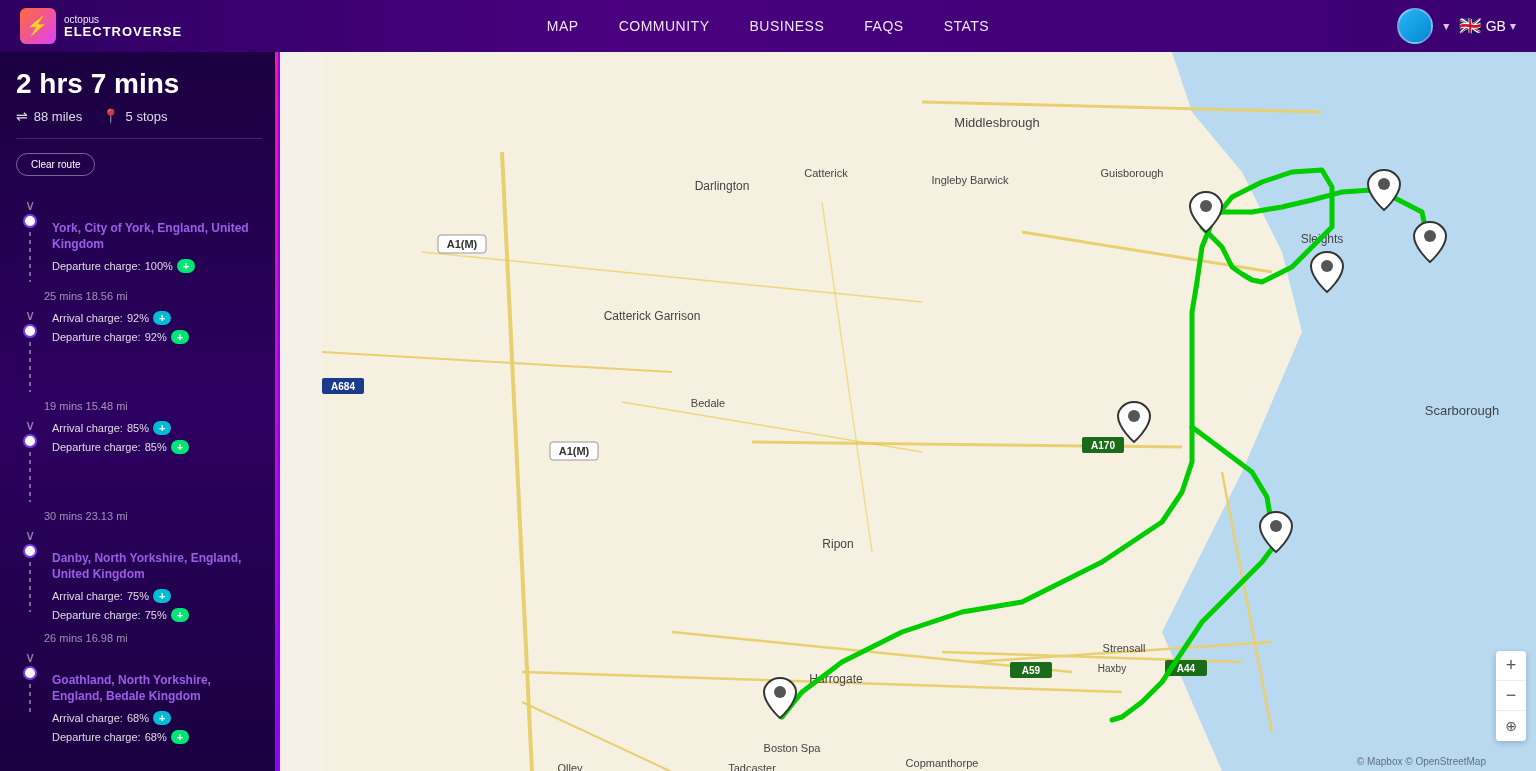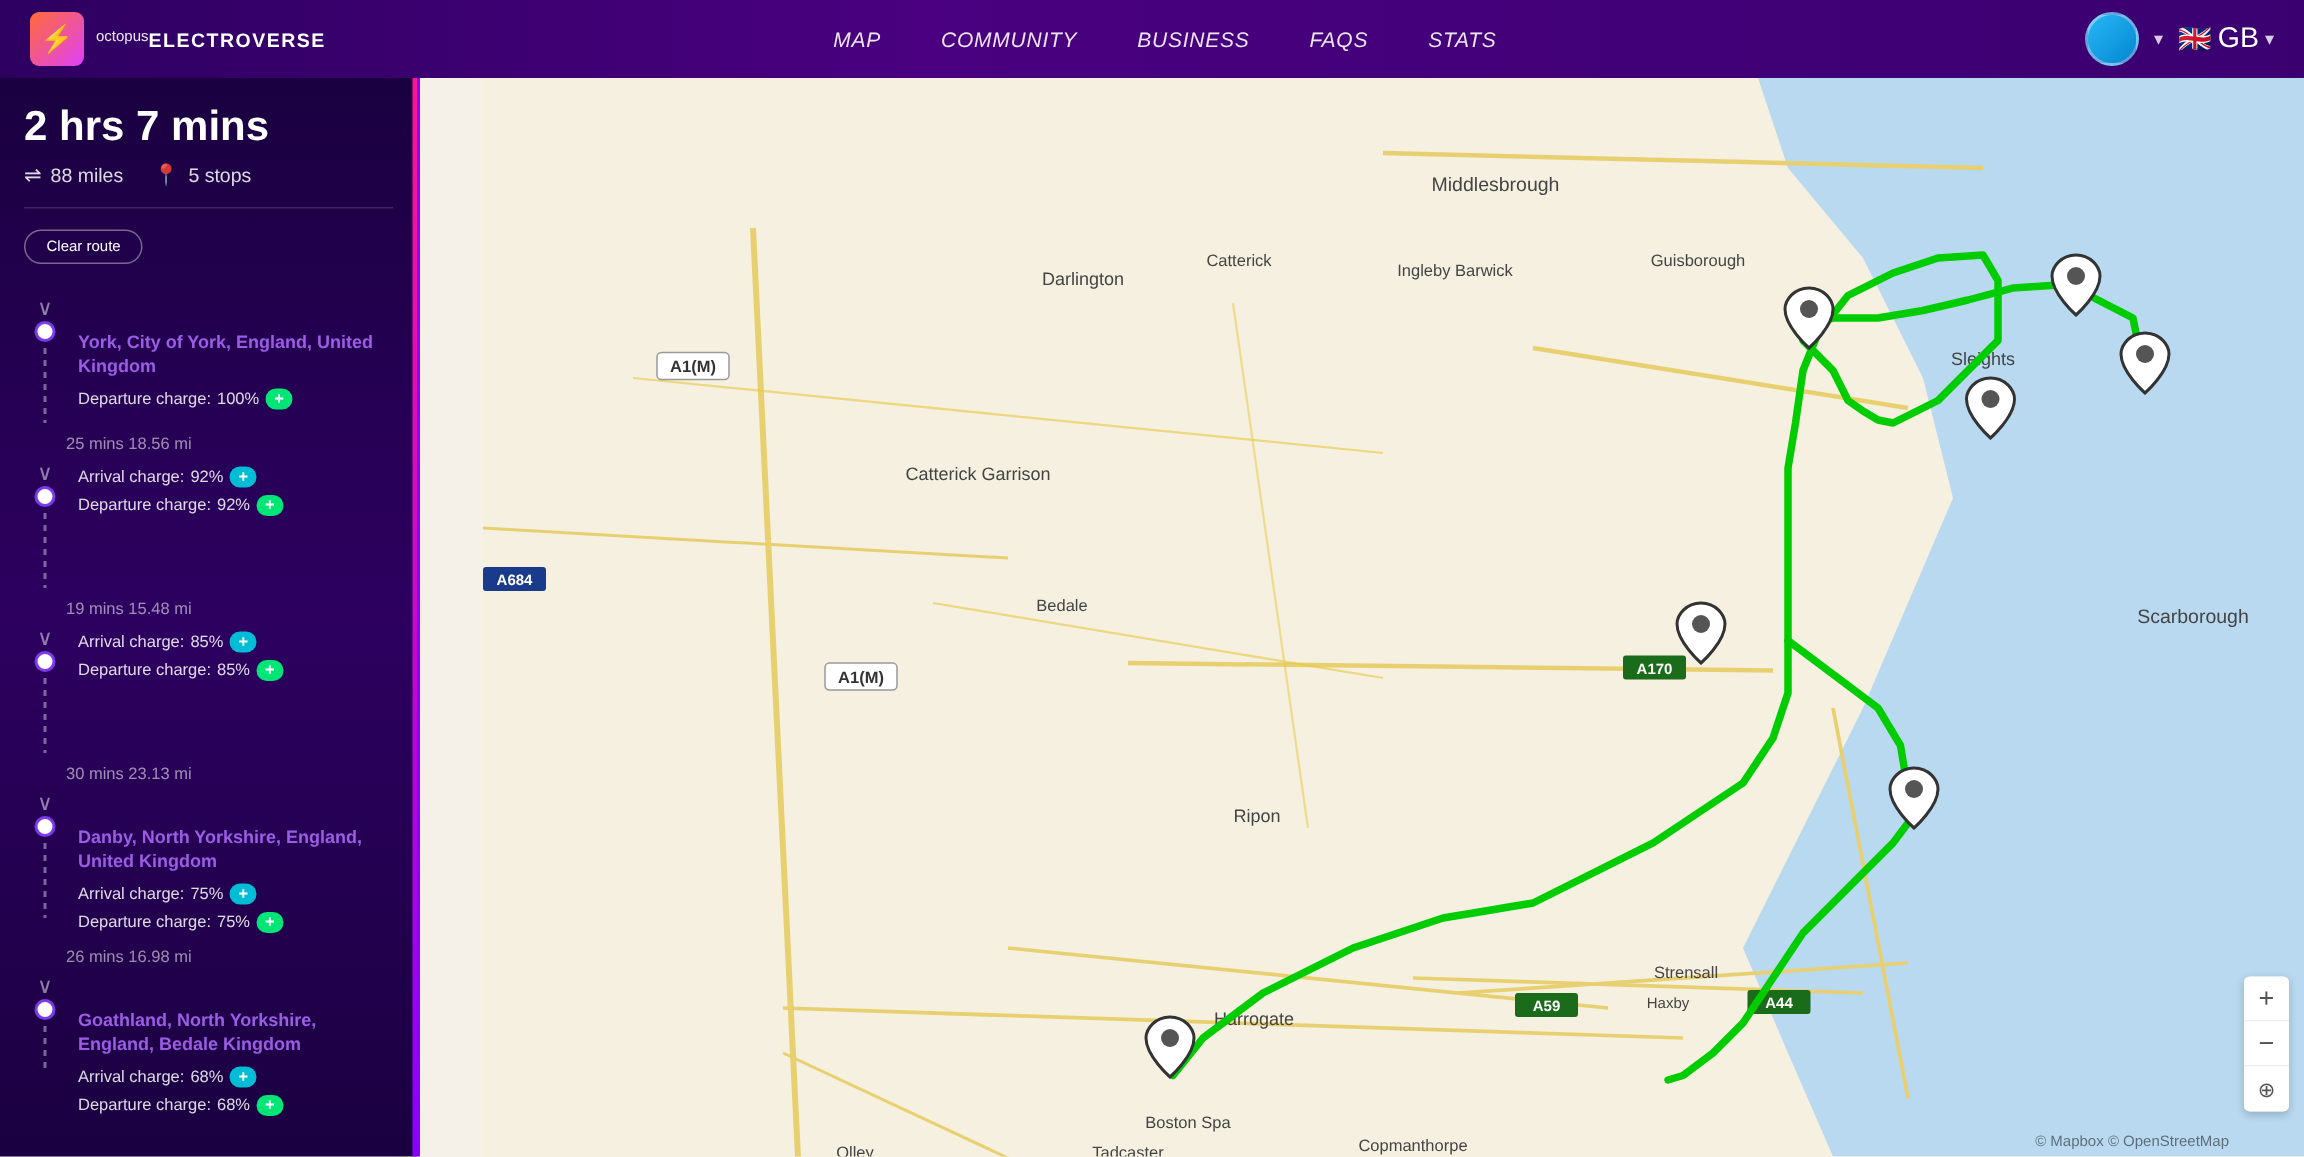--- a/index.html
+++ b/index.html
@@ -10,43 +10,43 @@
       position: fixed; top: 0; left: 0; right: 0; height: 52px;
       background: linear-gradient(90deg, #2d0060 0%, #4a0080 40%, #3a0070 100%);
       display: flex; align-items: center; z-index: 1000; padding: 0 20px;
     }
     .logo-area { display: flex; align-items: center; gap: 8px; min-width: 180px; }
     .logo-icon {
       width: 36px; height: 36px; background: linear-gradient(135deg, #ff6b35, #e040fb);
       border-radius: 6px; display: flex; align-items: center; justify-content: center;
       font-size: 18px; font-weight: bold; color: white;
     }
-    .logo-text { display: flex; flex-direction: row; line-height: 1; }
+    .logo-text { display: flex; flex-direction: column; line-height: 1; }
     .logo-octopus { color: white; font-size: 10px; font-weight: 400; opacity: 0.9; }
     .logo-electro { color: white; font-size: 13px; font-weight: 700; letter-spacing: 1px; }
 
-    .nav { display: flex; align-items: center; gap: 40px; flex: 1; justify-content: center; font-style: italic; }
+    .nav { display: flex; align-items: center; gap: 40px; flex: 1; justify-content: center; }
     .nav-item {
       color: white; font-size: 14px; font-weight: 500; text-decoration: none;
       letter-spacing: 0.5px; cursor: pointer; opacity: 0.9;
     }
 
     .header-right { display: flex; align-items: center; gap: 10px; min-width: 180px; justify-content: flex-end; }
     .user-avatar {
       width: 36px; height: 36px; border-radius: 50%; background: linear-gradient(135deg, #4fc3f7, #1565c0);
       border: 2px solid rgba(255,255,255,0.3); display: flex; align-items: center; justify-content: center;
       overflow: hidden; cursor: pointer;
     }
     .avatar-img { width: 100%; height: 100%; border-radius: 50%; background: linear-gradient(135deg, #29b6f6, #0288d1); }
     .dropdown-btn {
       color: white; background: none; border: none; cursor: pointer; font-size: 12px; opacity: 0.8;
     }
     .gb-flag { display: flex; align-items: center; gap: 4px; cursor: pointer; }
     .flag-icon { font-size: 18px; }
-    .gb-text { color: white; font-size: 19px; font-weight: 500; }
+    .gb-text { color: white; font-size: 14px; font-weight: 500; }
 
     
     .sidebar {
       position: fixed; top: 52px; left: 0; width: 322px; height: calc(100vh - 52px);
       background: linear-gradient(180deg, #1a0040 0%, #2d0060 50%, #1a0040 100%);
       overflow-y: auto; z-index: 500; padding: 16px;
       border-right: 2px solid #8b00ff;
     }
     .sidebar::-webkit-scrollbar { width: 6px; }
     .sidebar::-webkit-scrollbar-track { background: rgba(255,255,255,0.05); }

